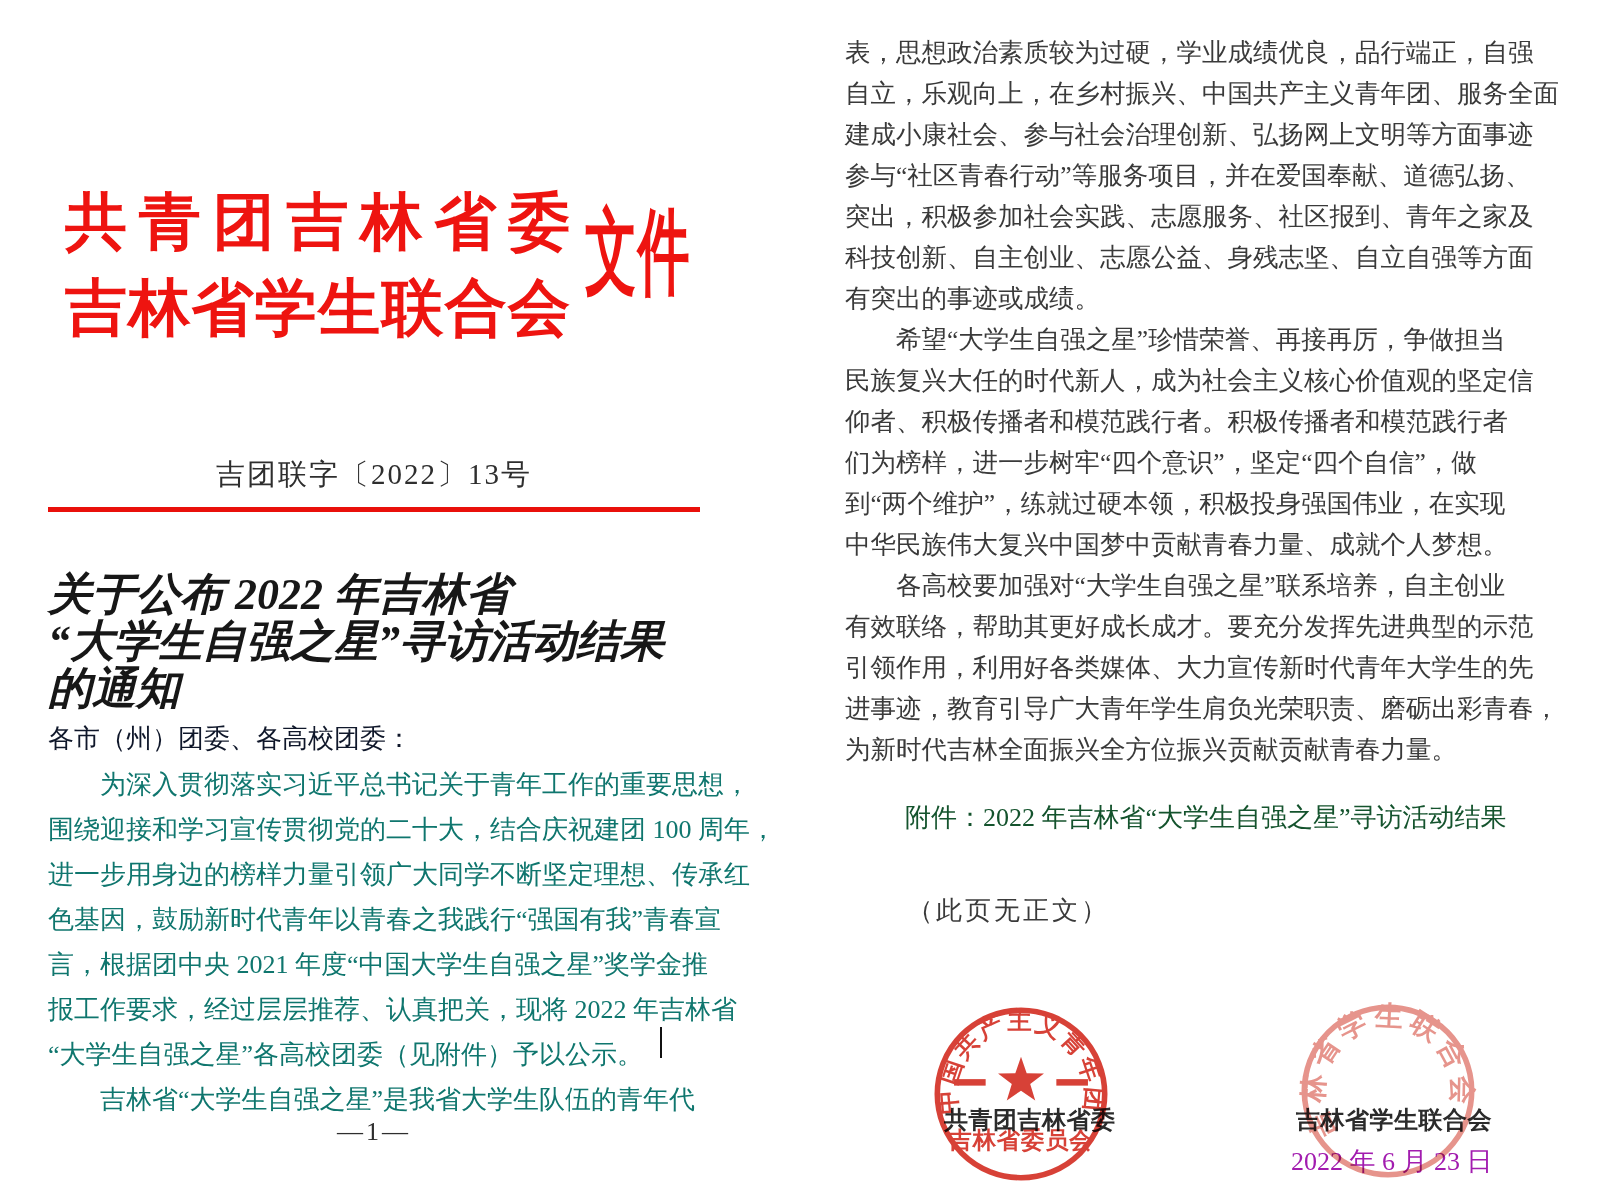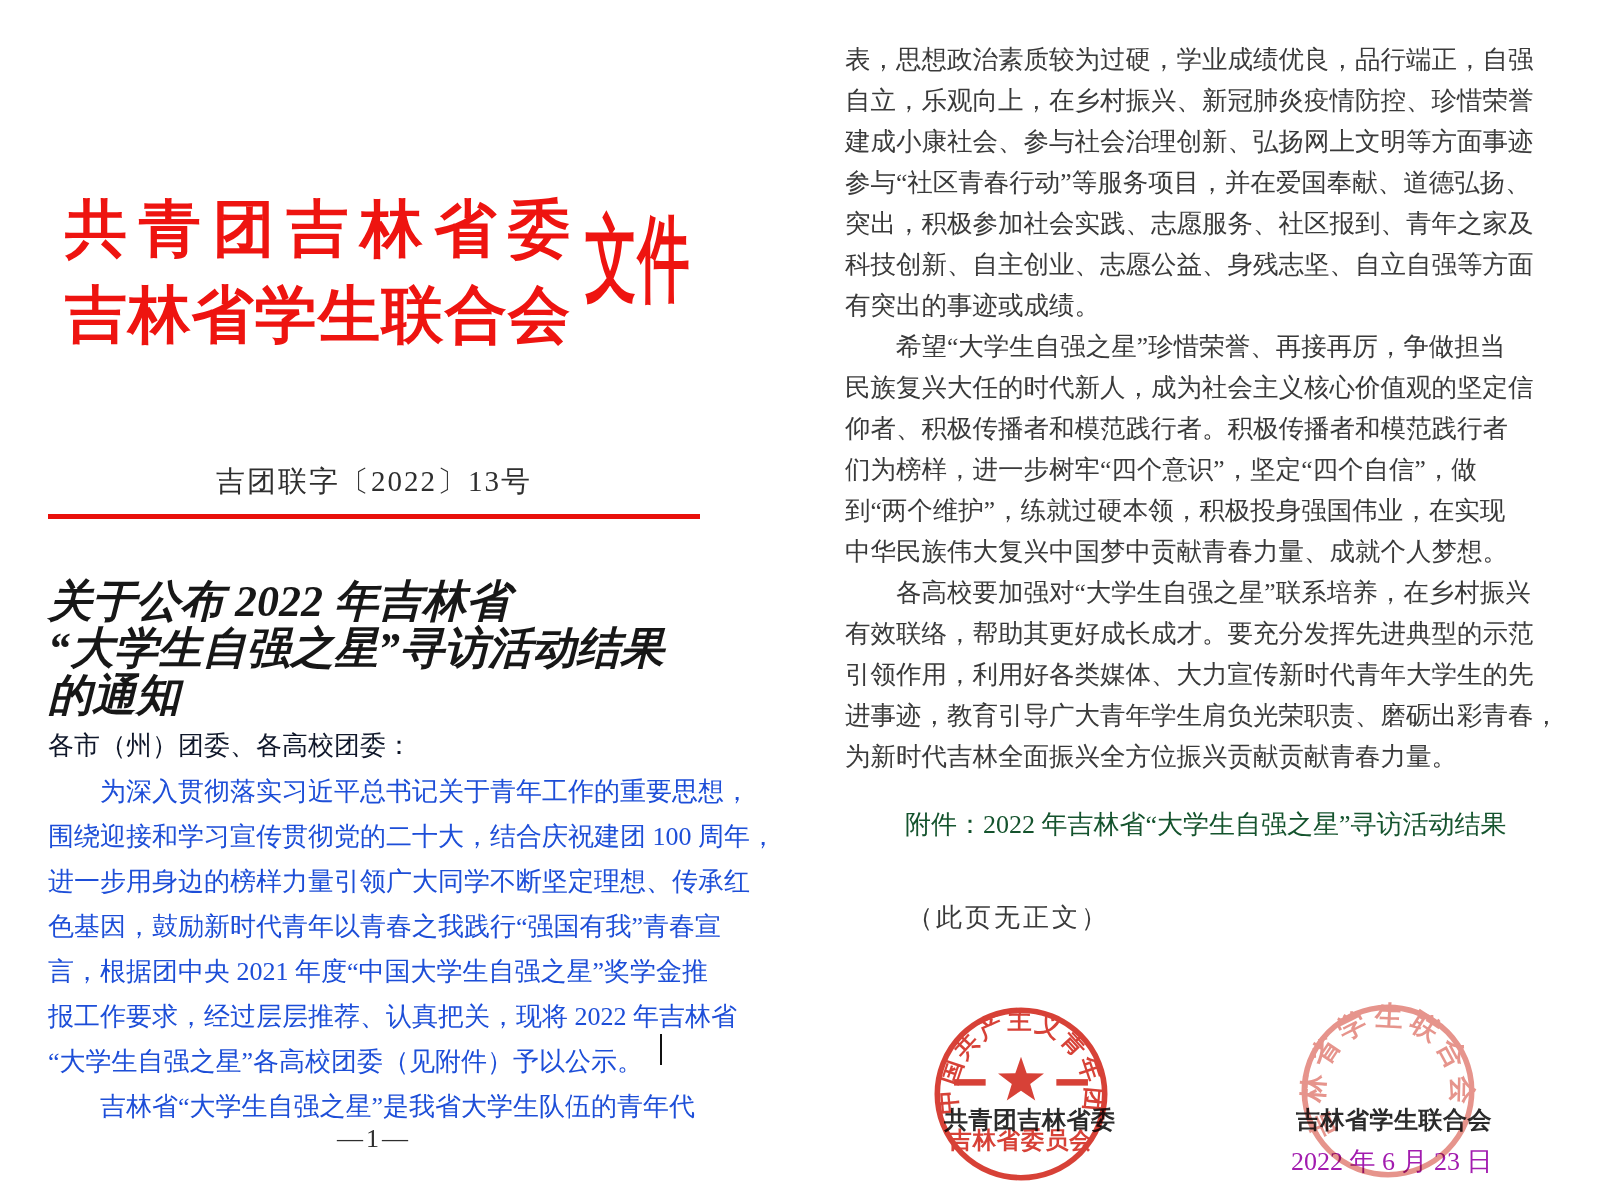--- a/index.html
+++ b/index.html
@@ -1,20 +1,20 @@
 <!DOCTYPE html>
 <html><head>
 <meta charset="utf-8">
 <style>
   html,body{margin:0;padding:0;background:#ffffff;}
   .canvas{
     position:relative;width:1600px;height:1200px;background:#ffffff;overflow:hidden;
     font-family:"Liberation Serif","DejaVu Serif",serif;
   }
-  .page{position:absolute;top:12px;height:1136px;}
+  .page{position:absolute;top:5px;height:1136px;}
   .page-left{left:48px;width:652px;}
   .page-right{left:845px;width:690px;}
 
   
   .org-block{position:absolute;left:17px;top:186px;width:505px;}
   .org-line{display:flex;justify-content:space-between;font-size:62px;font-weight:bold;
     color:#ee1410;line-height:62px;}
   .org-line2{margin-top:24px;}
   .doc-type{position:absolute;left:537px;top:200px;font-size:94px;font-weight:bold;
     color:#ee1410;line-height:94px;letter-spacing:2px;transform:scaleX(0.55);
@@ -22,21 +22,21 @@
   .doc-number{position:absolute;left:0;top:450px;width:100%;text-align:center;
     font-size:29px;color:#2e2e2e;letter-spacing:2px;}
   .red-rule{position:absolute;left:0;top:502px;width:100%;height:5px;background:#e9100b;}
 
   
   .doc-title{position:absolute;left:0;top:566px;width:100%;text-align:left;
     font-weight:bold;color:#171717;font-size:44px;line-height:47px;font-style:italic;}
 
   
   .salutation{position:absolute;left:0;top:716px;font-size:26px;color:#0f172a;white-space:pre;}
-  .body-left{position:absolute;left:0;top:761px;width:652px;font-size:26px;color:#1d4ed8;}
+  .body-left{position:absolute;left:0;top:761px;width:652px;font-size:26px;color:#0f766e;}
   .body-left .bl{height:45px;line-height:38px;white-space:pre;}
   .body-right{position:absolute;left:0;top:30px;width:690px;font-size:25.5px;color:#3a3a3a;}
   .body-right .bl{height:41px;line-height:36px;white-space:pre;}
 
   .text-cursor{position:absolute;left:612px;top:1022px;width:2px;height:31px;background:#111;}
 
   .page-num{position:absolute;left:0;top:1112px;width:100%;text-align:center;
     font-size:26px;color:#2e2e2e;letter-spacing:3px;}
 
   .attachment-line{position:absolute;left:0;top:795px;width:690px;padding-left:60px;
@@ -108,33 +108,33 @@
 
     <div class="text-cursor"></div>
 
     <div class="page-num">—1—</div>
   </div>
 
   <div class="page page-right">
 
     <div class="body-right">
         <div class="bl">表，思想政治素质较为过硬，学业成绩优良，品行端正，自强</div>
-        <div class="bl">自立，乐观向上，在乡村振兴、新冠肺炎疫情防控、珍惜荣誉</div>
+        <div class="bl">自立，乐观向上，在乡村振兴、中国共产主义青年团、服务全面</div>
         <div class="bl">建成小康社会、参与社会治理创新、弘扬网上文明等方面事迹</div>
         <div class="bl">参与“社区青春行动”等服务项目，并在爱国奉献、道德弘扬、</div>
         <div class="bl">突出，积极参加社会实践、志愿服务、社区报到、青年之家及</div>
         <div class="bl">科技创新、自主创业、志愿公益、身残志坚、自立自强等方面</div>
         <div class="bl">有突出的事迹或成绩。</div>
         <div class="bl">　　希望“大学生自强之星”珍惜荣誉、再接再厉，争做担当</div>
         <div class="bl">民族复兴大任的时代新人，成为社会主义核心价值观的坚定信</div>
         <div class="bl">仰者、积极传播者和模范践行者。积极传播者和模范践行者</div>
         <div class="bl">们为榜样，进一步树牢“四个意识”，坚定“四个自信”，做</div>
         <div class="bl">到“两个维护”，练就过硬本领，积极投身强国伟业，在实现</div>
         <div class="bl">中华民族伟大复兴中国梦中贡献青春力量、成就个人梦想。</div>
-        <div class="bl">　　各高校要加强对“大学生自强之星”联系培养，在乡村振兴</div>
+        <div class="bl">　　各高校要加强对“大学生自强之星”联系培养，自主创业</div>
         <div class="bl">有效联络，帮助其更好成长成才。要充分发挥先进典型的示范</div>
         <div class="bl">引领作用，利用好各类媒体、大力宣传新时代青年大学生的先</div>
         <div class="bl">进事迹，教育引导广大青年学生肩负光荣职责、磨砺出彩青春，</div>
         <div class="bl">为新时代吉林全面振兴全方位振兴贡献贡献青春力量。</div>
       </div>
 
     <div class="attachment-line">附件：2022 年吉林省“大学生自强之星”寻访活动结果</div>
 
     <div class="no-body-note">（此页无正文）</div>
   </div>

